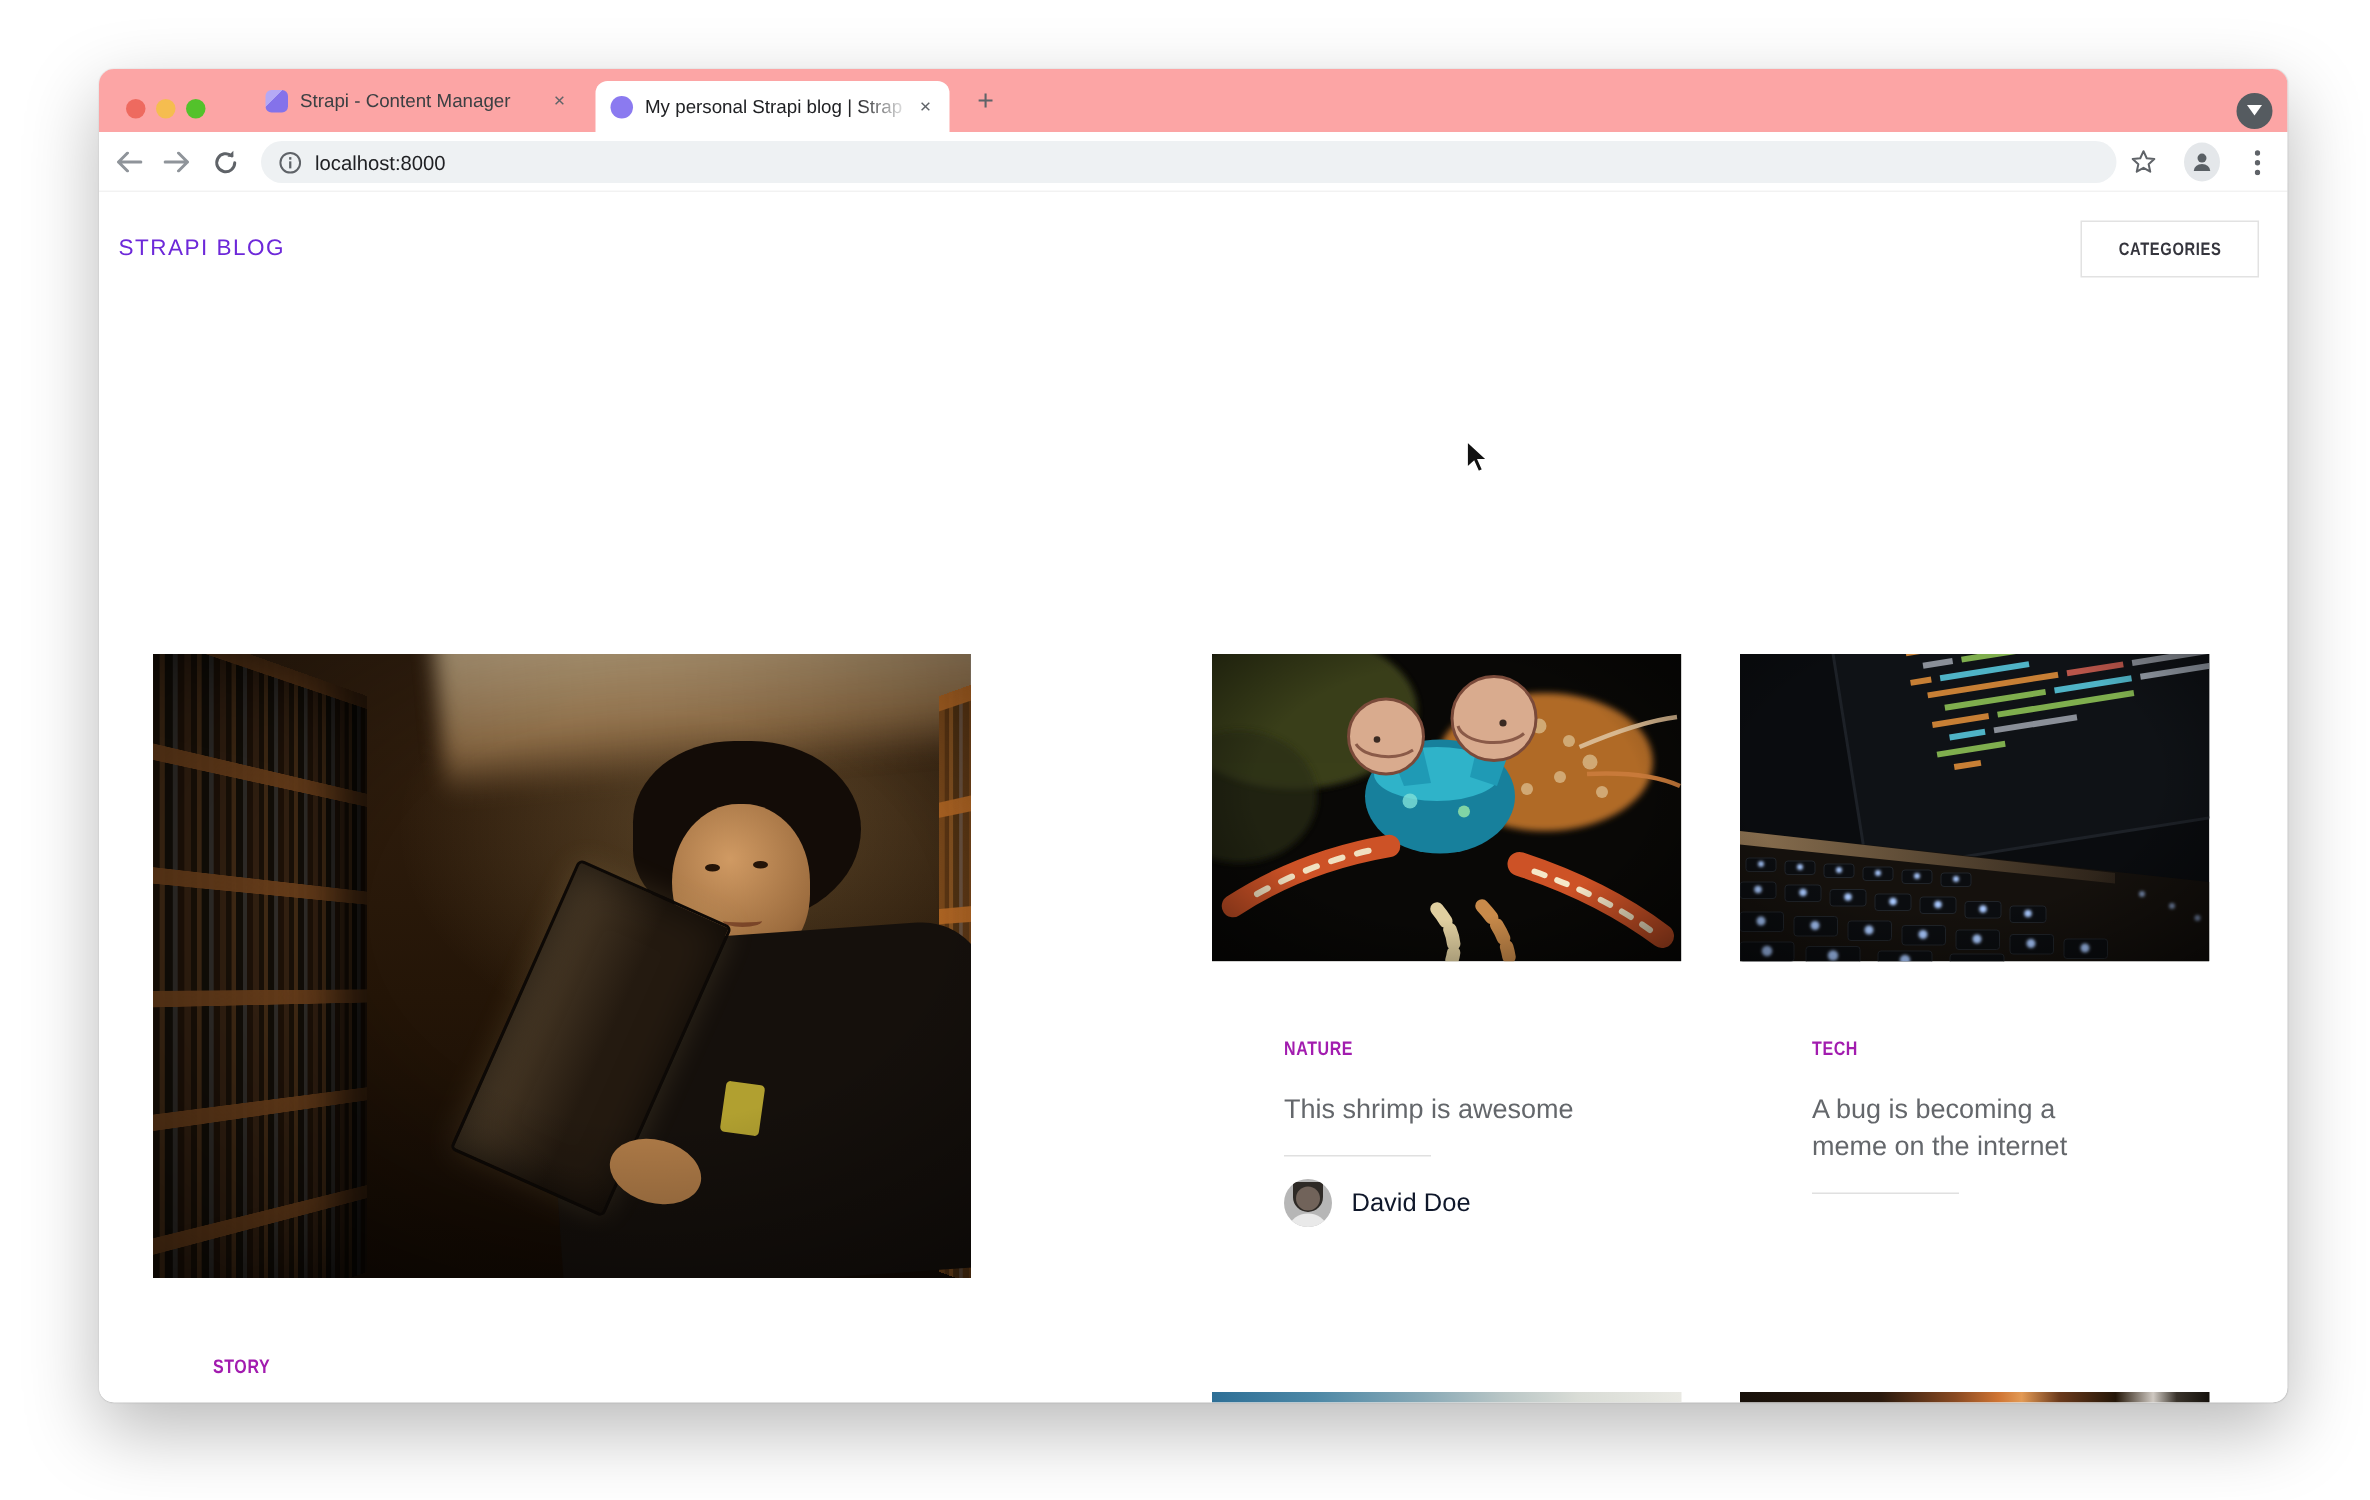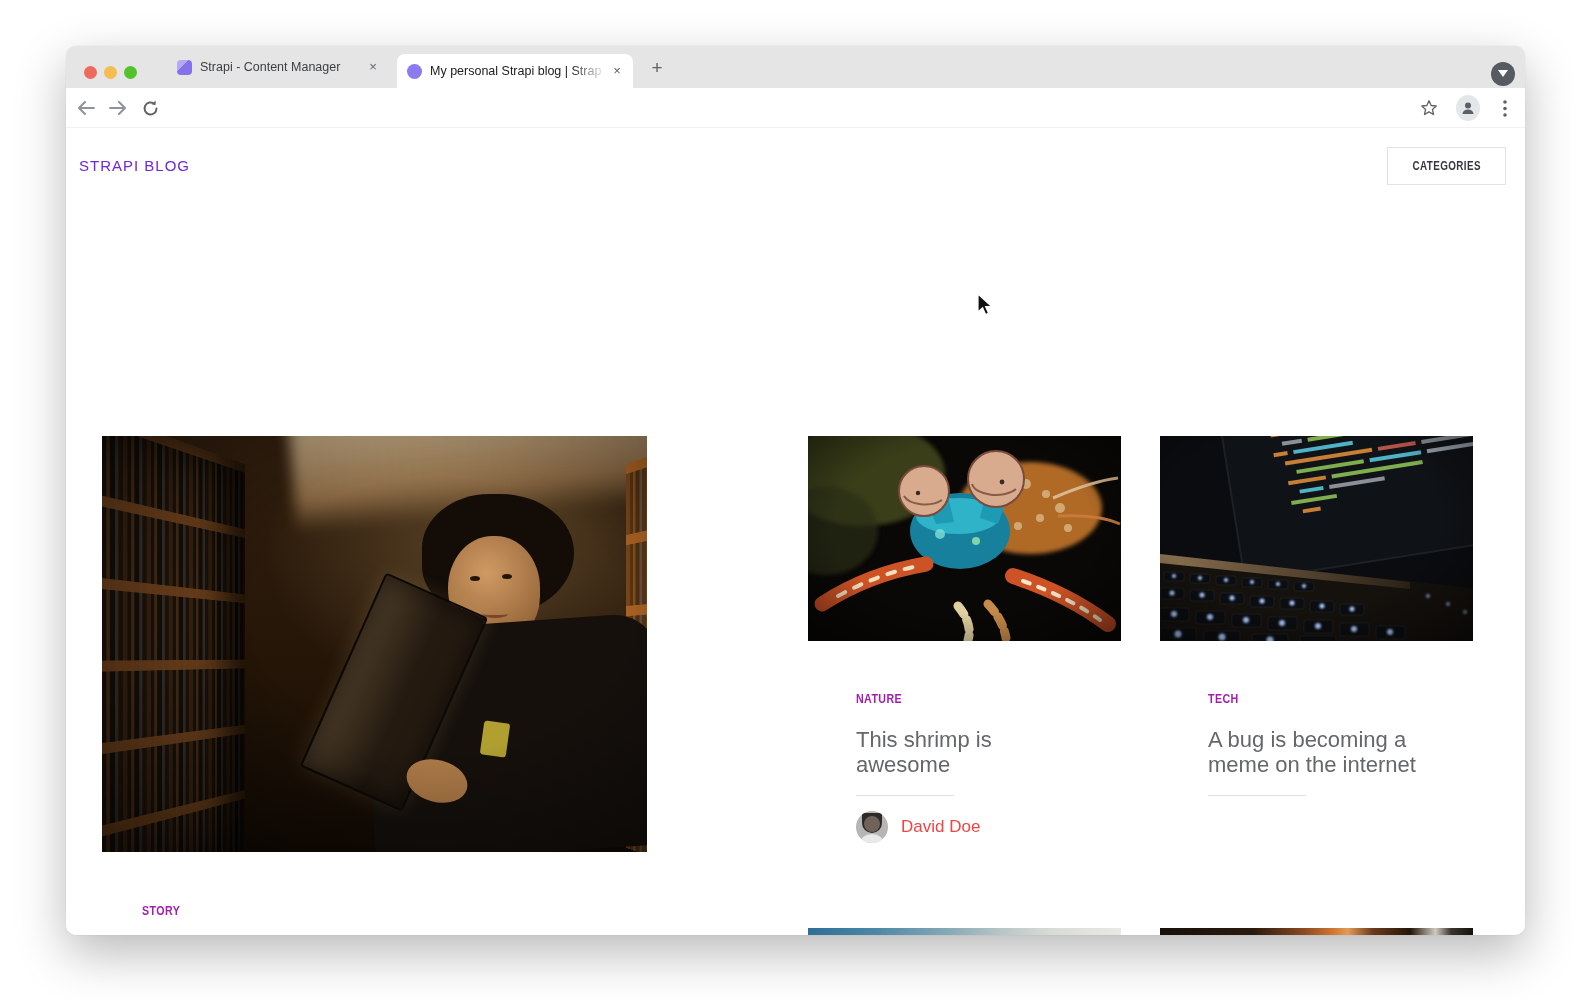--- a/index.html
+++ b/index.html
@@ -3,21 +3,21 @@
 <meta charset="utf-8">
 <style>
   * { margin:0; padding:0; box-sizing:border-box; }
   html,body { width:1580px; height:1000px; background:#ffffff; font-family:"Liberation Sans","DejaVu Sans",sans-serif; }
   .screen { position:relative; width:1580px; height:1000px; overflow:hidden; background:#fff; }
 
   
   .window { position:absolute; left:66px; top:46px; width:1459px; height:889px; border-radius:10px;
             overflow:hidden; background:#fff; box-shadow:0 18px 50px rgba(0,0,0,.28), 0 0 1px rgba(0,0,0,.2); }
 
-  .tabstrip { position:relative; height:42px; background:#e5e5e5; }
+  .tabstrip { position:relative; height:42px; background:#fca5a5; }
   .tl { position:absolute; top:20px; width:13px; height:13px; border-radius:50%; }
   .tl.red { left:18px; background:#ee6a5f; }
   .tl.yellow { left:38px; background:#f5bd4f; }
   .tl.green { left:58px; background:#53c22b; }
 
   .tab { position:absolute; display:flex; align-items:center; }
   .tab.inactive { left:99px; top:0; width:226px; height:42px; padding:0 10px 0 12px; }
   .tab.active { left:331px; top:8px; width:236px; height:34px; background:#ffffff; border-radius:8px 8px 0 0; padding:0 8px 0 10px; }
   .tab-title { font-size:12.5px; color:#3c4043; white-space:nowrap; overflow:hidden; flex:1; margin-left:8px; }
   .tab.active .tab-title { color:#202124; position:relative; }
@@ -49,25 +49,25 @@
   .card2 { left:742px; width:313px; }
   .card3 { left:1094px; width:313px; }
   .card-img { width:100%; overflow:hidden; position:relative; }
   .card1 .card-img { height:416px; }
   .card2 .card-img, .card3 .card-img { height:205px; }
   .card-body { padding-left:48px; }
   .card1 .card-body { padding-left:40px; }
   .category { margin-top:50px; font-size:13px; color:#a21caf; }
   .card1 .category { margin-top:51px; }
   .category .cond { letter-spacing:.5px; }
-  .post-title { margin-top:21px; width:215px; font-size:22px; line-height:25px; color:#64676b; font-weight:400; }
+  .post-title { margin-top:21px; width:215px; font-size:18px; line-height:25px; color:#64676b; font-weight:400; }
   .divider { margin-top:18px; width:98px; border-top:1px solid #e0e0e0; }
   .author { margin-top:15px; display:flex; align-items:center; }
   .avatar { width:32px; height:32px; border-radius:50%; overflow:hidden; flex:none; }
-  .author-name { margin-left:13px; font-size:17px; color:#ef4444; }
+  .author-name { margin-left:13px; font-size:17px; color:#0f172a; }
 
   .strip { position:absolute; top:800px; width:313px; height:12px; }
   .strip.left { left:742px; background:linear-gradient(90deg,#2e6f96,#4d88a6 22%,#88a9b6 45%,#b9c6c6 62%,#d9dcd6 78%,#e9e9e3); }
   .strip.right { left:1094px; background:linear-gradient(90deg,#17100a,#2b1a0e 30%,#8a4a22 46%,#cf7433 55%,#e39a55 60%,#6b3a1c 68%,#241608 80%,#cfc9c2 88%,#3a342c 93%,#15110c); }
 
   
   .lib { width:667px; height:416px; position:relative; overflow:hidden;
      background:radial-gradient(ellipse 320px 220px at 58% 28%, rgba(255,215,140,.22), transparent 70%),
                 linear-gradient(180deg,#33200f 0%,#241507 55%,#140b04 100%); }
   .ceiling { position:absolute; left:190px; top:-34px; width:430px; height:112px; transform:rotate(-5deg);
@@ -144,20 +144,28 @@
             <path d="M10 1 L16 7 L10 13 M16 7 H1" stroke="#8f949a" stroke-width="2" fill="none" stroke-linecap="round" stroke-linejoin="round"></path>
           </svg>
       </span>
       <span class="nav-ic" style="left:72px">
         <svg width="17" height="17" viewBox="0 0 17 17">
             <path d="M14.5 8.5 a6 6 0 1 1 -2 -4.5" stroke="#5f6368" stroke-width="2" fill="none" stroke-linecap="round"></path>
             <path d="M13.6 0.5 v4 h-4 z" fill="#5f6368"></path>
           </svg>
       </span>
 
+      <div class="urlbar">
+        <svg width="15" height="15" viewBox="0 0 16 16">
+          <circle cx="8" cy="8" r="7" stroke="#5f6368" stroke-width="1.4" fill="none"></circle>
+          <rect x="7.2" y="7" width="1.6" height="5" fill="#5f6368"></rect>
+            <rect x="7.2" y="4" width="1.6" height="1.8" fill="#5f6368"></rect>
+        </svg>
+        <span class="url-text">localhost:8000</span>
+      </div>
 
       <span class="tb-right" style="left:1351px">
         <svg width="18" height="18" viewBox="0 0 20 20">
             <path d="M10 2 l2.4 5.2 5.6 .6 -4.2 3.8 1.2 5.6 -5 -2.9 -5 2.9 1.2 -5.6 -4.2 -3.8 5.6 -.6 z" fill="none" stroke="#5f6368" stroke-width="1.5" stroke-linejoin="round"></path>
           </svg>
       </span>
       <span class="tb-right" style="left:1390px">
         <span class="profile-circ">
           <svg width="16" height="16" viewBox="0 0 16 16">
               <circle cx="8" cy="5.4" r="3" fill="#5a6065"></circle>

